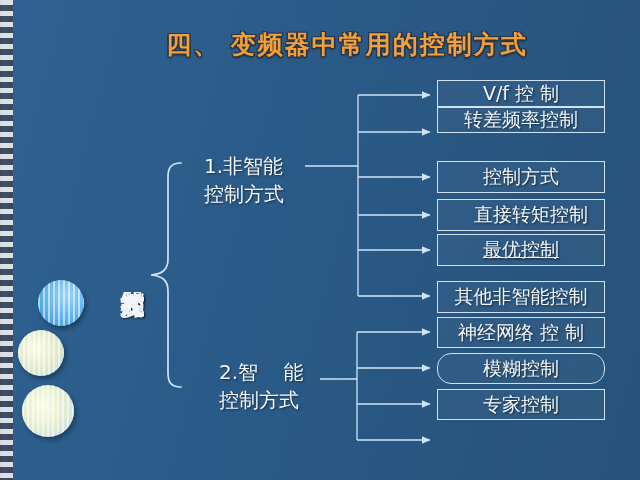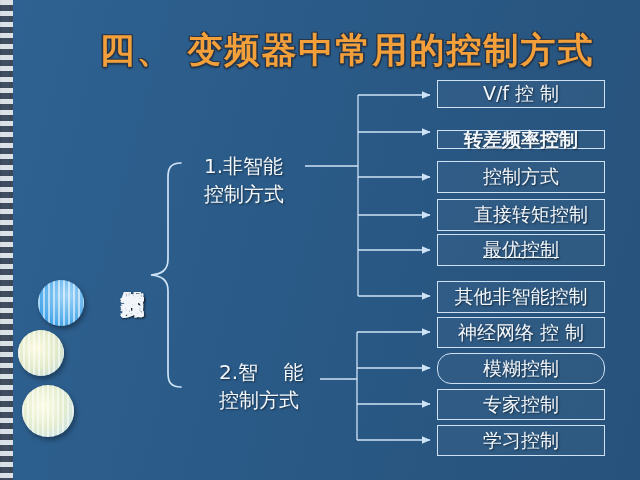--- a/index.html
+++ b/index.html
@@ -53,23 +53,23 @@
        rgba(255,255,255,.55) 0px,rgba(255,255,255,.55) 2px,
        rgba(255,255,255,.0) 2px,rgba(255,255,255,.0) 5px);}
   #c1{left:38px;top:280px;width:46px;height:46px;
       background:radial-gradient(circle at 62% 32%,#9fd4f8,#4aa8ea 70%,#3e96d6);}
   #c2{left:18px;top:330px;width:46px;height:46px;
       background:radial-gradient(circle at 40% 40%,#fdfbe0,#dfe9c9 55%,#bcd8ef);}
   #c3{left:22px;top:385px;width:52px;height:52px;
       background:radial-gradient(circle at 40% 40%,#fdfce3,#e3edcf 50%,#bcdcf4);}
 
   
-  .title{position:absolute;left:62px;top:24px;width:570px;height:52px;
+  .title{position:absolute;left:62px;top:18px;width:570px;height:52px;
      display:flex;align-items:center;justify-content:center;
-     font-size:35px;font-weight:bold;letter-spacing:2px;
+     font-size:25px;font-weight:bold;letter-spacing:2px;
      color:#f4a03a;
      text-shadow:
         -1.4px -1.4px 0 #27364a, 1.4px -1.4px 0 #27364a,
         -1.4px  1.4px 0 #27364a, 1.4px  1.4px 0 #27364a,
          0 2px 2px rgba(0,0,0,.45);
      white-space:nowrap;}
 
   
   .rootlabel{position:absolute;left:106px;top:152px;width:42px;
      color:#f2f6fb;font-size:25px;line-height:31px;text-align:center;
@@ -153,24 +153,23 @@
       <line x1="320" y1="379" x2="357" y2="379"></line>
       <line x1="357" y1="332" x2="357" y2="440"></line>
       <line x1="357" y1="332" x2="430" y2="332" marker-end="url(#ar)"></line>
       <line x1="357" y1="368" x2="430" y2="368" marker-end="url(#ar)"></line>
       <line x1="357" y1="404" x2="430" y2="404" marker-end="url(#ar)"></line>
       <line x1="357" y1="440" x2="430" y2="440" marker-end="url(#ar)"></line>
     </g>
   </svg>
 
   <div class="nodebox" style="top:80px;height:28px;">V/f 控 制</div>
-  <div class="nodebox" style="top:130px;height:19px;font-weight:bold;">转差频率控制</div>
+  <div class="nodebox" style="top:106px;height:27px;">转差频率控制</div>
   <div class="nodebox" style="top:161px;height:32px;">控制方式</div>
   <div class="nodebox" style="top:199px;height:32px;padding-left:20px;">直接转矩控制</div>
   <div class="nodebox" style="top:234px;height:32px;text-decoration:underline;">最优控制</div>
   <div class="nodebox" style="top:281px;height:32px;">其他非智能控制</div>
 
   <div class="nodebox" style="top:317px;height:31px;">神经网络 控 制</div>
   <div class="nodebox" style="top:353px;height:31px;border-radius:14px;">模糊控制</div>
   <div class="nodebox" style="top:389px;height:31px;">专家控制</div>
-  <div class="nodebox" style="top:425px;height:31px;">学习控制</div>
 
 </div>
 
 </body></html>

